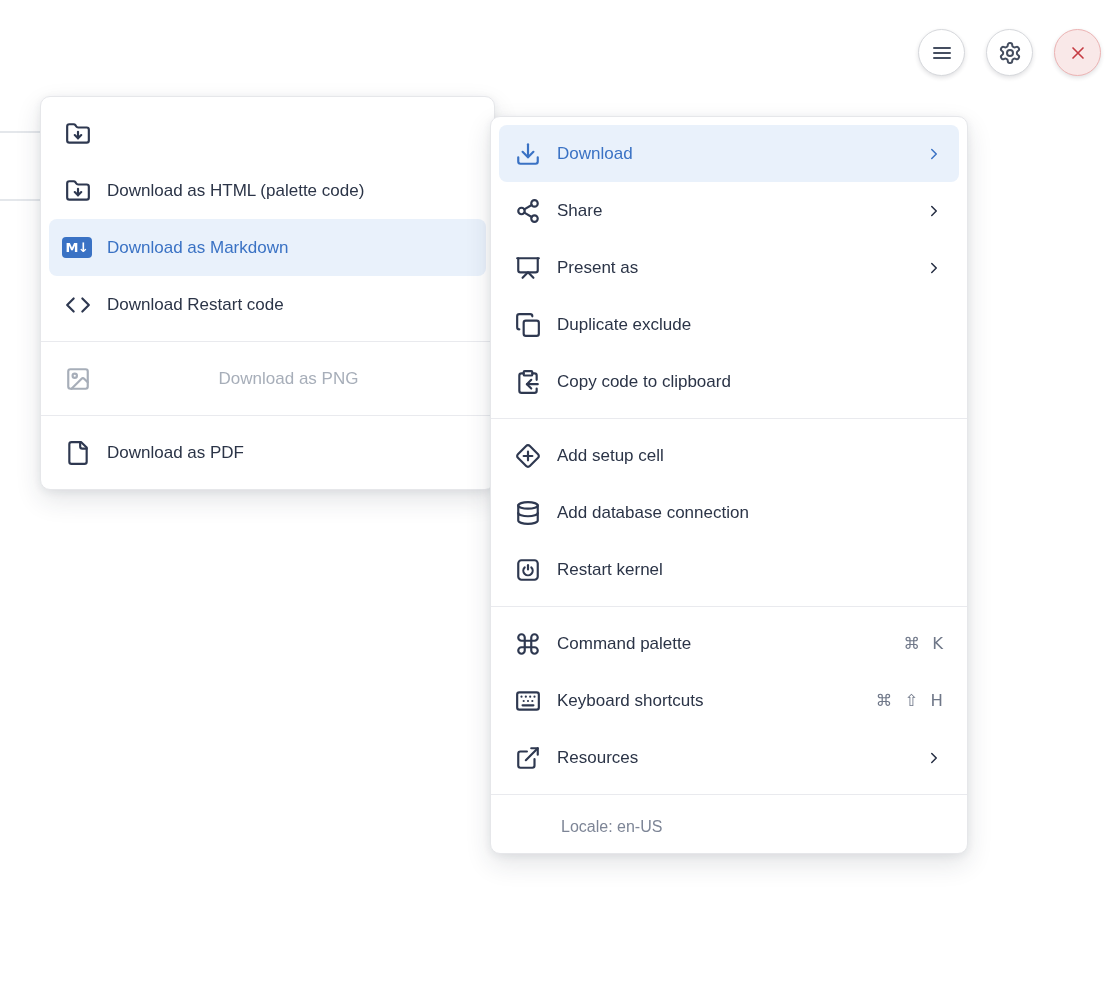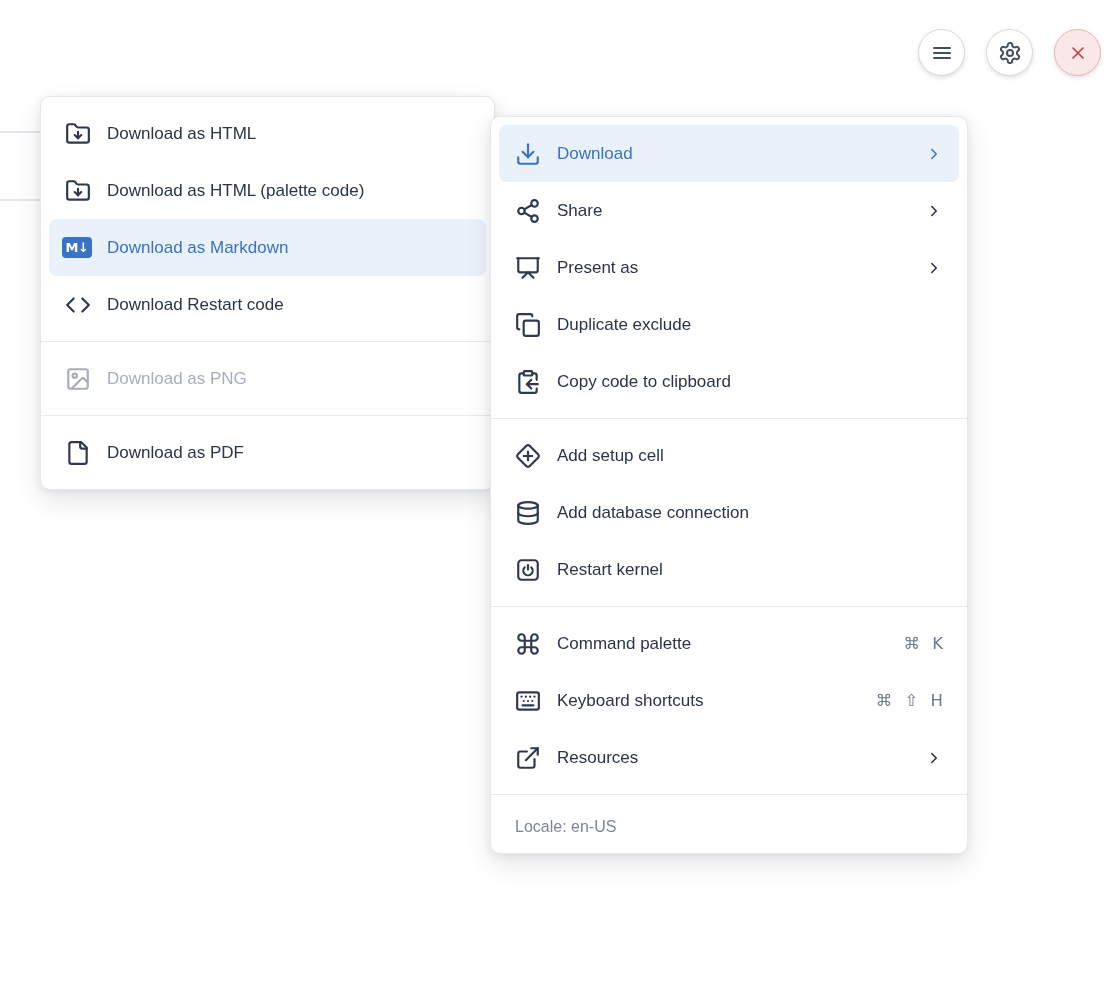--- a/index.html
+++ b/index.html
@@ -48,31 +48,31 @@
     display:flex; align-items:center; gap:16px;
     border-radius:8px; cursor:pointer;
   }
   .menu-row .icon { width:26px; height:26px; flex:none; color:var(--icon,#2e3850); display:flex; align-items:center; justify-content:center; }
   .menu-row .label { flex:1; font-size:17px; line-height:1; color:var(--text,#2b3447); white-space:nowrap; }
   .menu-row.highlighted { background:var(--highlight-bg,#e9f1fb); }
   .menu-row.highlighted .label,
   .menu-row.highlighted .icon,
   .menu-row.highlighted .chevron { color:var(--accent,#3a72c4); }
   .menu-row.disabled { cursor:default; }
-  .menu-row.disabled .label, .menu-row.disabled .icon { color:var(--disabled,#a7aeb9); }
+  .menu-row.disabled .label, .menu-row.disabled .icon { color:var(--disabled,#a7aeb9);text-align:center; }
 
   .chevron { width:18px; height:18px; flex:none; color:#242d42; display:flex; }
   .shortcut {
     flex:none; font-size:16.5px; color:var(--muted-strong,#6f7788);
     font-family:"DejaVu Sans",sans-serif; white-space:nowrap; word-spacing:7px;
   }
 
   .separator { height:1px; margin:8px 0; background:var(--separator,#e9eaee); }
 
-  .menu-footer { padding-top:6px; }
+  .menu-footer { padding-top:6px;padding-left:46px; }
   .footer-line {
     padding:8px 24px; font-size:16px; line-height:20px;
     color:var(--muted,#7d8596); white-space:nowrap;
   }
 
   
   .icon.md-badge-wrap { overflow:visible; }
   .md-badge {
     width:30px; height:21px; margin-left:-2px; flex:none;
     background:var(--accent,#3a72c4); border-radius:4px;
@@ -117,21 +117,20 @@
 
   <nav class="menu-panel left-panel" id="download-menu">
       <div class="menu-row">
         <span class="icon">
           <svg viewBox="0 0 24 24">
             <path d="M20 20a2 2 0 0 0 2-2V8a2 2 0 0 0-2-2h-7.9a2 2 0 0 1-1.69-.9L9.6 3.9A2 2 0 0 0 7.93 3H4a2 2 0 0 0-2 2v13a2 2 0 0 0 2 2Z"></path>
             <path d="M12 10v6"></path>
             <path d="m15 13-3 3-3-3"></path>
           </svg>
         </span>
-        <span class="label">Download as HTML</span>
       </div>
       <div class="menu-row">
         <span class="icon">
           <svg viewBox="0 0 24 24">
             <path d="M20 20a2 2 0 0 0 2-2V8a2 2 0 0 0-2-2h-7.9a2 2 0 0 1-1.69-.9L9.6 3.9A2 2 0 0 0 7.93 3H4a2 2 0 0 0-2 2v13a2 2 0 0 0 2 2Z"></path>
             <path d="M12 10v6"></path>
             <path d="m15 13-3 3-3-3"></path>
           </svg>
         </span>
         <span class="label">Download as HTML (palette code)</span>

